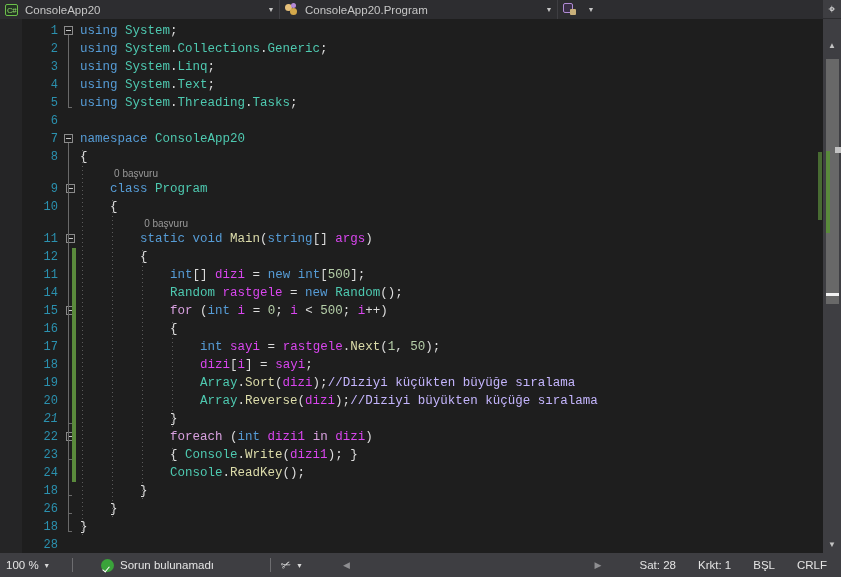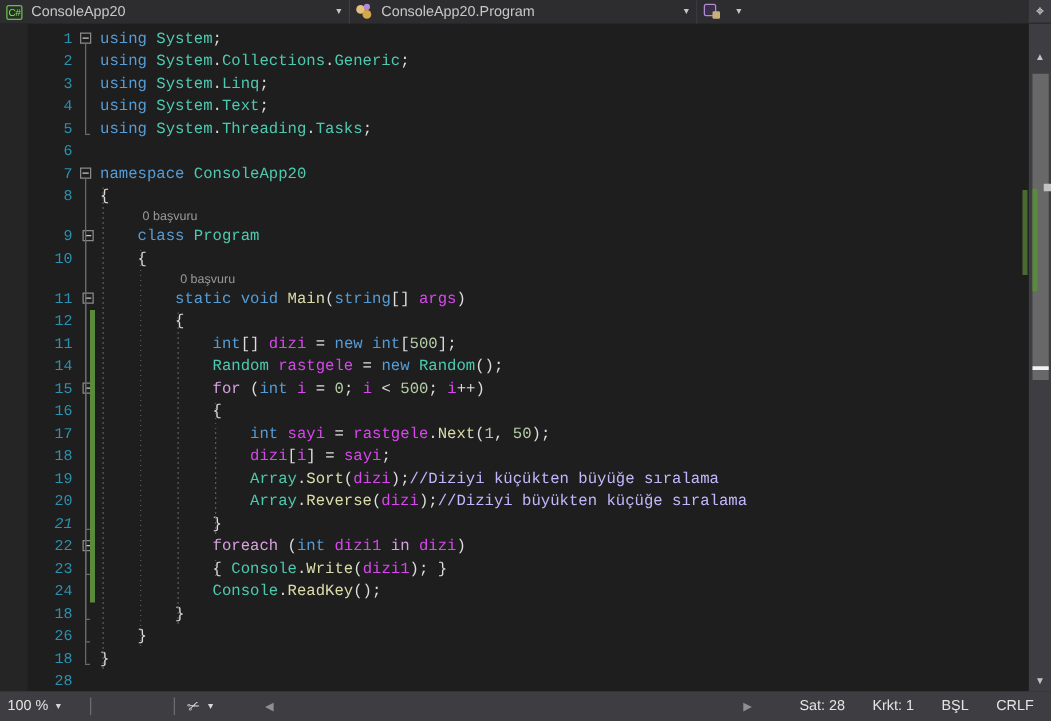--- a/index.html
+++ b/index.html
@@ -327,20 +327,24 @@
   <div id="vs-down">▼</div>
 </div>
 <div id="split-btn">⌖</div>
 
 <div id="statusbar">
   <div id="zoom-box">
     <span>100 %</span>
     <span id="zoom-arrow">▼</span>
   </div>
   <div class="sb-sep"></div>
+  <div id="issues">
+    <span id="check"></span>
+    <span>Sorun bulunamadı</span>
+  </div>
   <div class="sb-sep" style="margin-left:56px;"></div>
   <div id="pub-icon">
     <span id="pub-glyph">✂</span>
     <span id="pub-arrow">▼</span>
   </div>
   <span id="nav-left">◀</span>
   <span id="sb-spacer"></span>
   <span id="nav-right" style="margin-right:38px;">▶</span>
   <span class="sb-cell">Sat: 28</span>
   <span class="sb-cell">Krkt: 1</span>

